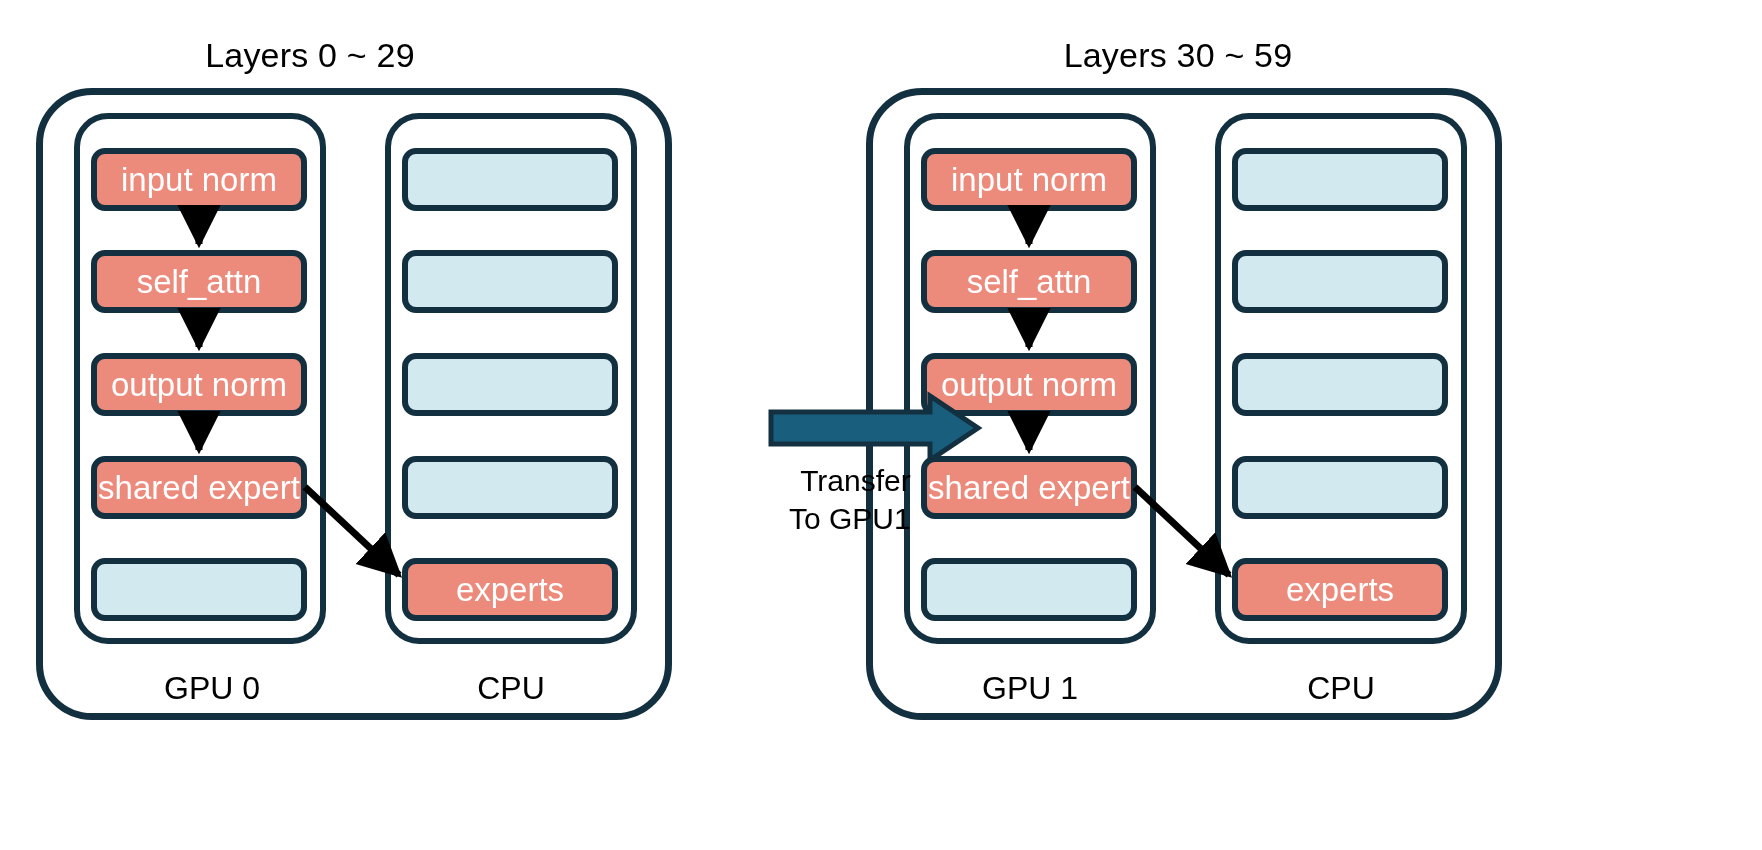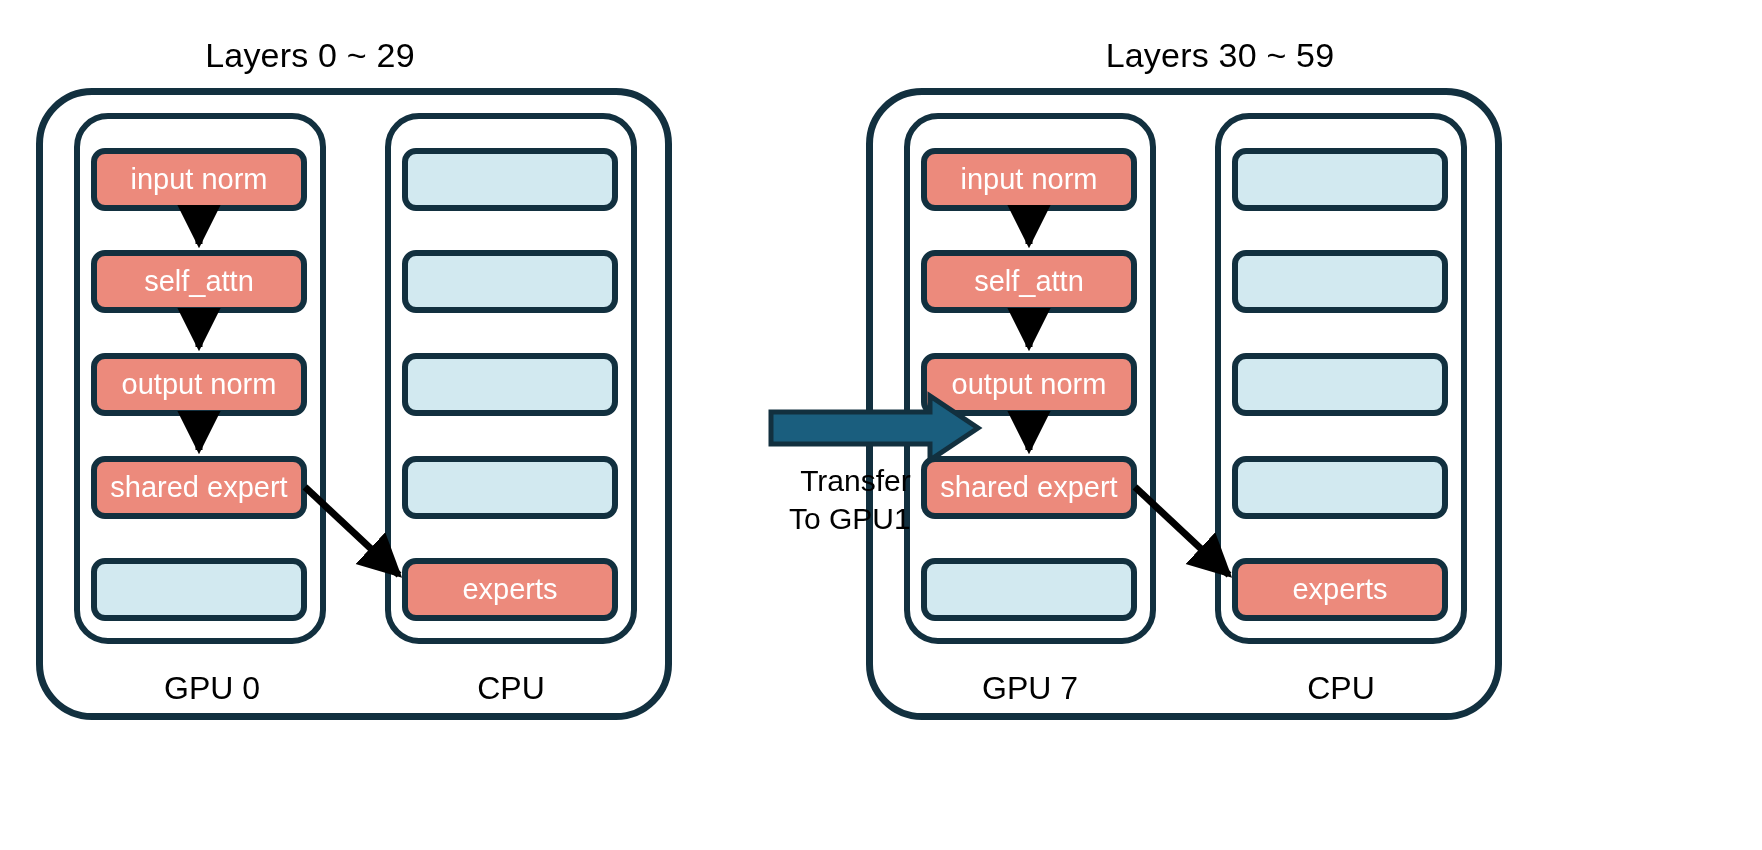--- a/index.html
+++ b/index.html
@@ -18,39 +18,39 @@
   }
   
   .panel{
     position:absolute;border:6px solid #12303f;border-radius:34px;
     background:#ffffff;box-sizing:border-box;
   }
   
   .blk{
     position:absolute;border:6px solid #12303f;border-radius:14px;
     box-sizing:border-box;display:flex;align-items:center;justify-content:center;
-    font-size:29px;color:#ffffff;white-space:nowrap;
+    font-size:33px;color:#ffffff;white-space:nowrap;
   }
   .blk.red{background:#ec8a7c;}
   .blk.blue{background:#d2e9f0;}
   .group-label{
     position:absolute;font-size:32px;color:#000;white-space:nowrap;text-align:center;
   }
   .transfer-label{
     position:absolute;font-size:30px;color:#000;line-height:1.28;white-space:nowrap;text-align:right;
   }
   svg.overlay{position:absolute;left:0;top:0;width:1762px;height:850px;pointer-events:none;}
 </style>
 </head>
 <body>
 
 <div id="stage">
 
   <div class="diagram-title" style="left:160px;top:36px;width:300px;">Layers 0 ~ 29</div>
-  <div class="diagram-title" style="left:1070px;top:36px;width:300px;">Layers 30 ~ 59</div>
+  <div class="diagram-title" style="left:1028px;top:36px;width:300px;">Layers 30 ~ 59</div>
 
   <div class="node-group" style="left:36px;top:88px;width:636px;height:632px;"></div>
 
   <div class="panel" style="left:74px;top:113px;width:252px;height:531px;"></div>
   <div class="blk red" style="left:91px;top:148px;width:216px;height:63px;">input norm</div>
   <div class="blk red" style="left:91px;top:250px;width:216px;height:63px;">self_attn</div>
   <div class="blk red" style="left:91px;top:353px;width:216px;height:63px;">output norm</div>
   <div class="blk red" style="left:91px;top:456px;width:216px;height:63px;">shared expert</div>
   <div class="blk blue" style="left:91px;top:558px;width:216px;height:63px;"></div>
 
@@ -73,21 +73,21 @@
   <div class="blk red" style="left:921px;top:456px;width:216px;height:63px;">shared expert</div>
   <div class="blk blue" style="left:921px;top:558px;width:216px;height:63px;"></div>
 
   <div class="panel" style="left:1215px;top:113px;width:252px;height:531px;"></div>
   <div class="blk blue" style="left:1232px;top:148px;width:216px;height:63px;"></div>
   <div class="blk blue" style="left:1232px;top:250px;width:216px;height:63px;"></div>
   <div class="blk blue" style="left:1232px;top:353px;width:216px;height:63px;"></div>
   <div class="blk blue" style="left:1232px;top:456px;width:216px;height:63px;"></div>
   <div class="blk red" style="left:1232px;top:558px;width:216px;height:63px;">experts</div>
 
-  <div class="group-label" style="left:930px;top:670px;width:200px;">GPU 7</div>
+  <div class="group-label" style="left:930px;top:670px;width:200px;">GPU 1</div>
   <div class="group-label" style="left:1241px;top:670px;width:200px;">CPU</div>
 
   <div class="transfer-label" style="left:789px;top:462px;">
     <div>Transfer</div>
     <div>To GPU1</div>
   </div>
 
   <svg class="overlay" viewBox="0 0 1762 850">
     <defs>
       <marker id="ah-black" markerWidth="7" markerHeight="7" refX="5.6" refY="3.5" orient="auto" markerUnits="strokeWidth">

